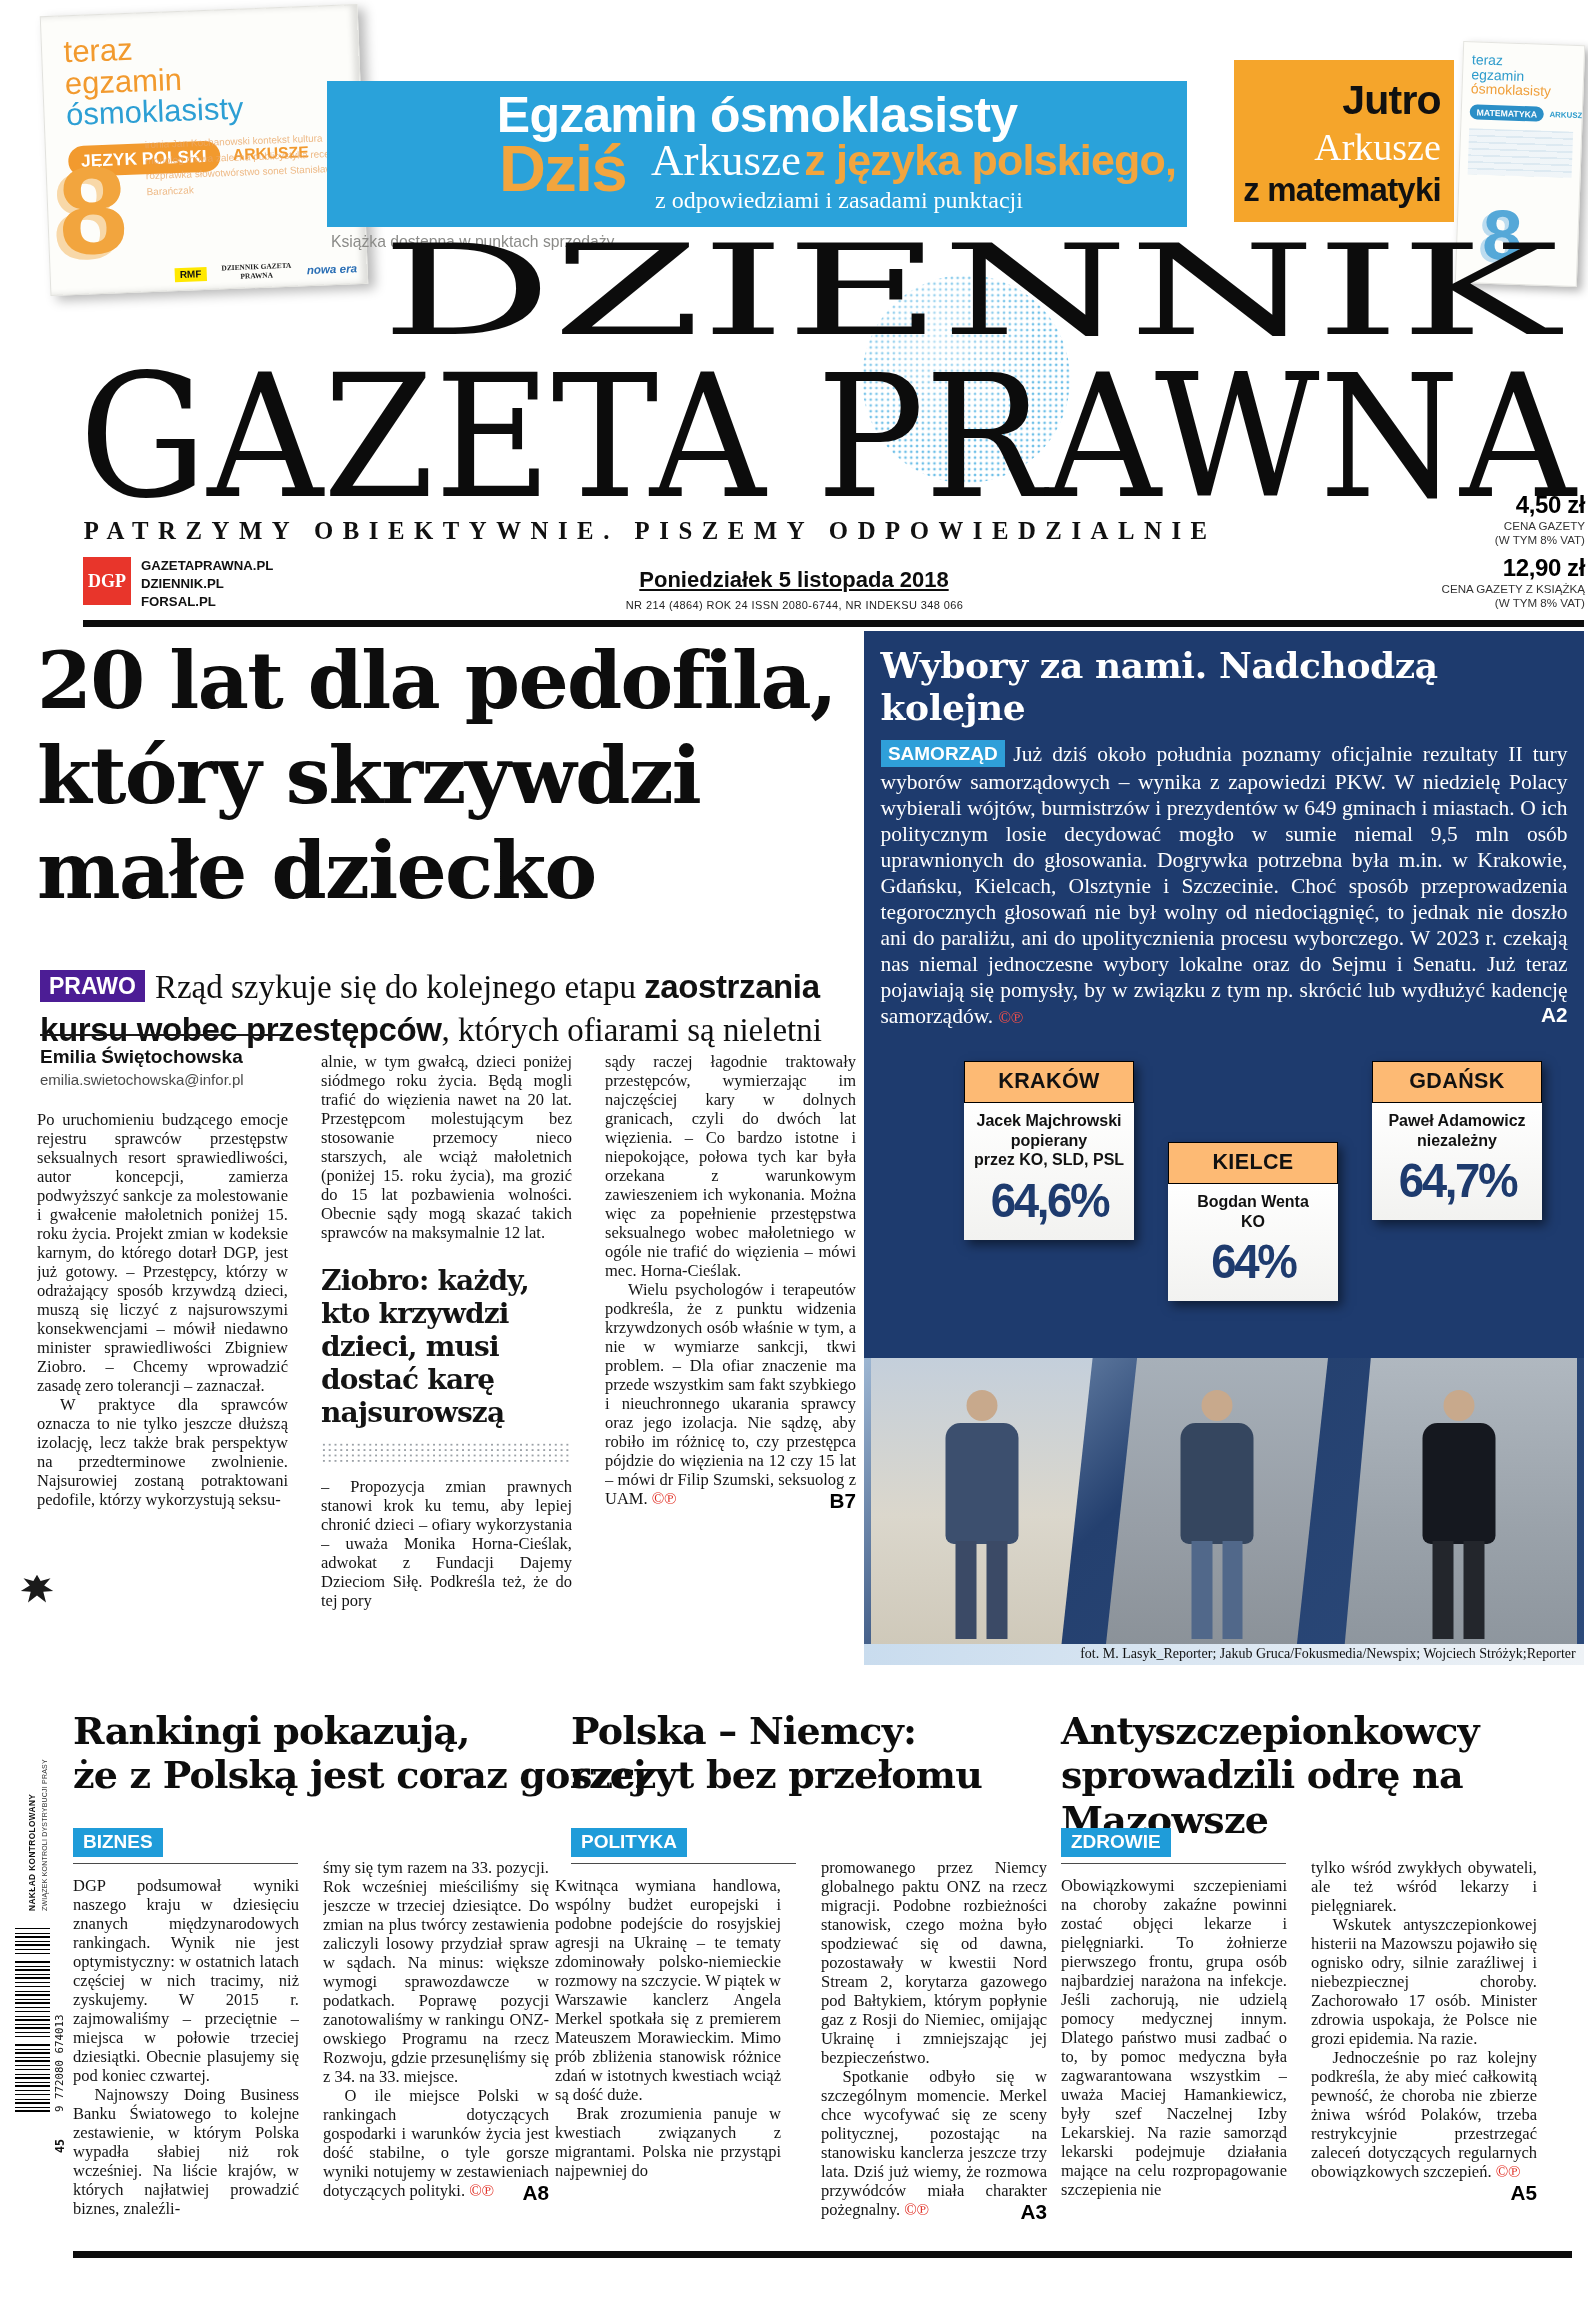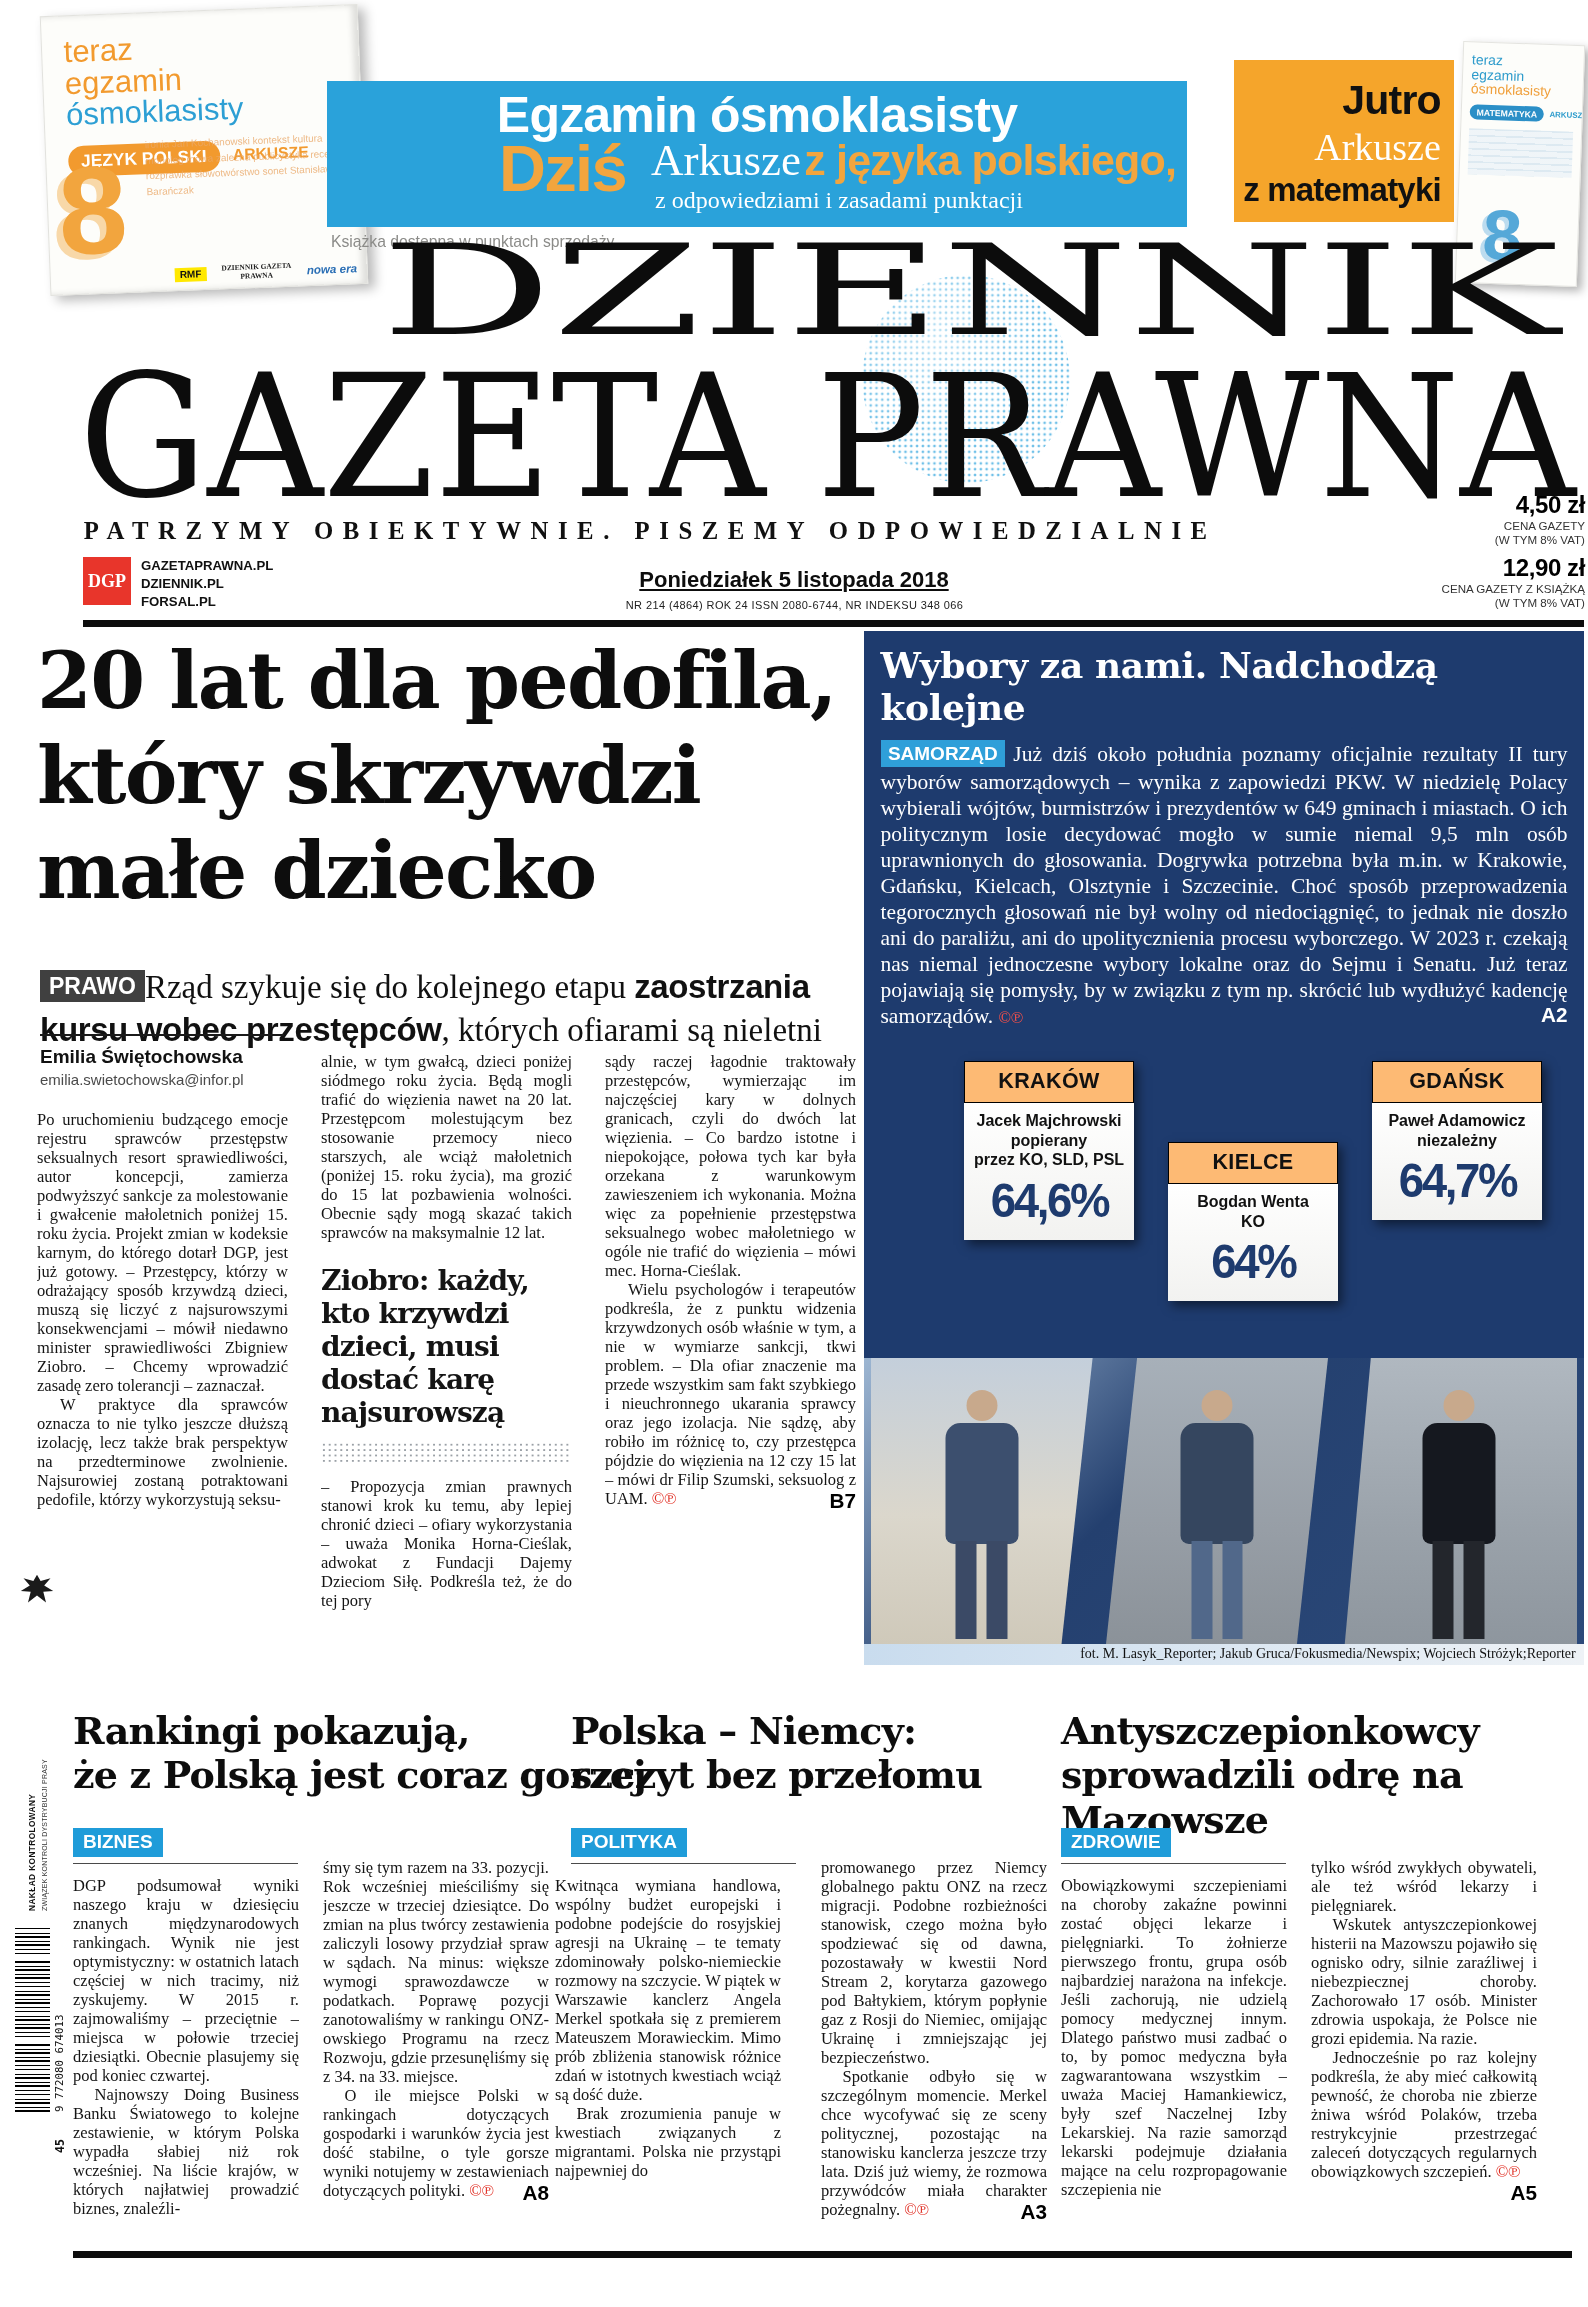--- a/index.html
+++ b/index.html
@@ -72,22 +72,22 @@
     font:bold 22px "Liberation Sans", sans-serif; color:#0d0d0d;text-decoration:underline; }
   #issueline { position:absolute; left:381px; top:599px; width:827px; text-align:center;
     font:11px "Liberation Sans", sans-serif; letter-spacing:0.4px; color:#222; }
   #toprule { position:absolute; left:83px; top:620px; width:1501px; height:7.4px; background:#0d0d0d; }
 
   
   #headline { position:absolute; left:37px; top:634px; width:835px; font:bold 79px "DejaVu Serif", serif;
     line-height:1.2; letter-spacing:-1.7px; color:#0d0d0d; }
   #kicker { position:absolute; left:40px; top:966px; width:827px; font:33px "Liberation Serif", serif;
     line-height:1.3; color:#111; }
-  .tag { background:#404040; color:#fff; font:bold 23px "Liberation Sans", sans-serif; padding:2.5px 9px;
-    position:relative; top:-4.1px; margin-right:0; display:inline-block; }
+  .tag { background:#4c1d95; color:#fff; font:bold 23px "Liberation Sans", sans-serif; padding:2.5px 9px;
+    position:relative; top:-4.1px; margin-right:10px; display:inline-block; }
   #kicker b { font-family:"Liberation Sans", sans-serif; font-weight:bold; letter-spacing:-0.4px; }
   #byline { position:absolute; left:40px; top:1034px; width:244px; border-top:2.5px solid #1a1a1a; padding-top:10px; }
   #byline .nm { font:bold 19px "Liberation Sans", sans-serif; color:#111; }
   #byline .em { font:15px "Liberation Sans", sans-serif; color:#4a4a4a; margin-top:2.5px; }
 
   .colA { position:absolute; width:251px; font:16.5px/19px "Liberation Serif", serif; text-align:justify;
     color:#141414; overflow:hidden; hyphens:auto; }
   .colA p + p { text-indent:23px; }
   #col1 { left:37px; top:1110px; height:556px; }
   #col2 { left:321px; top:1052px; height:614px; }

